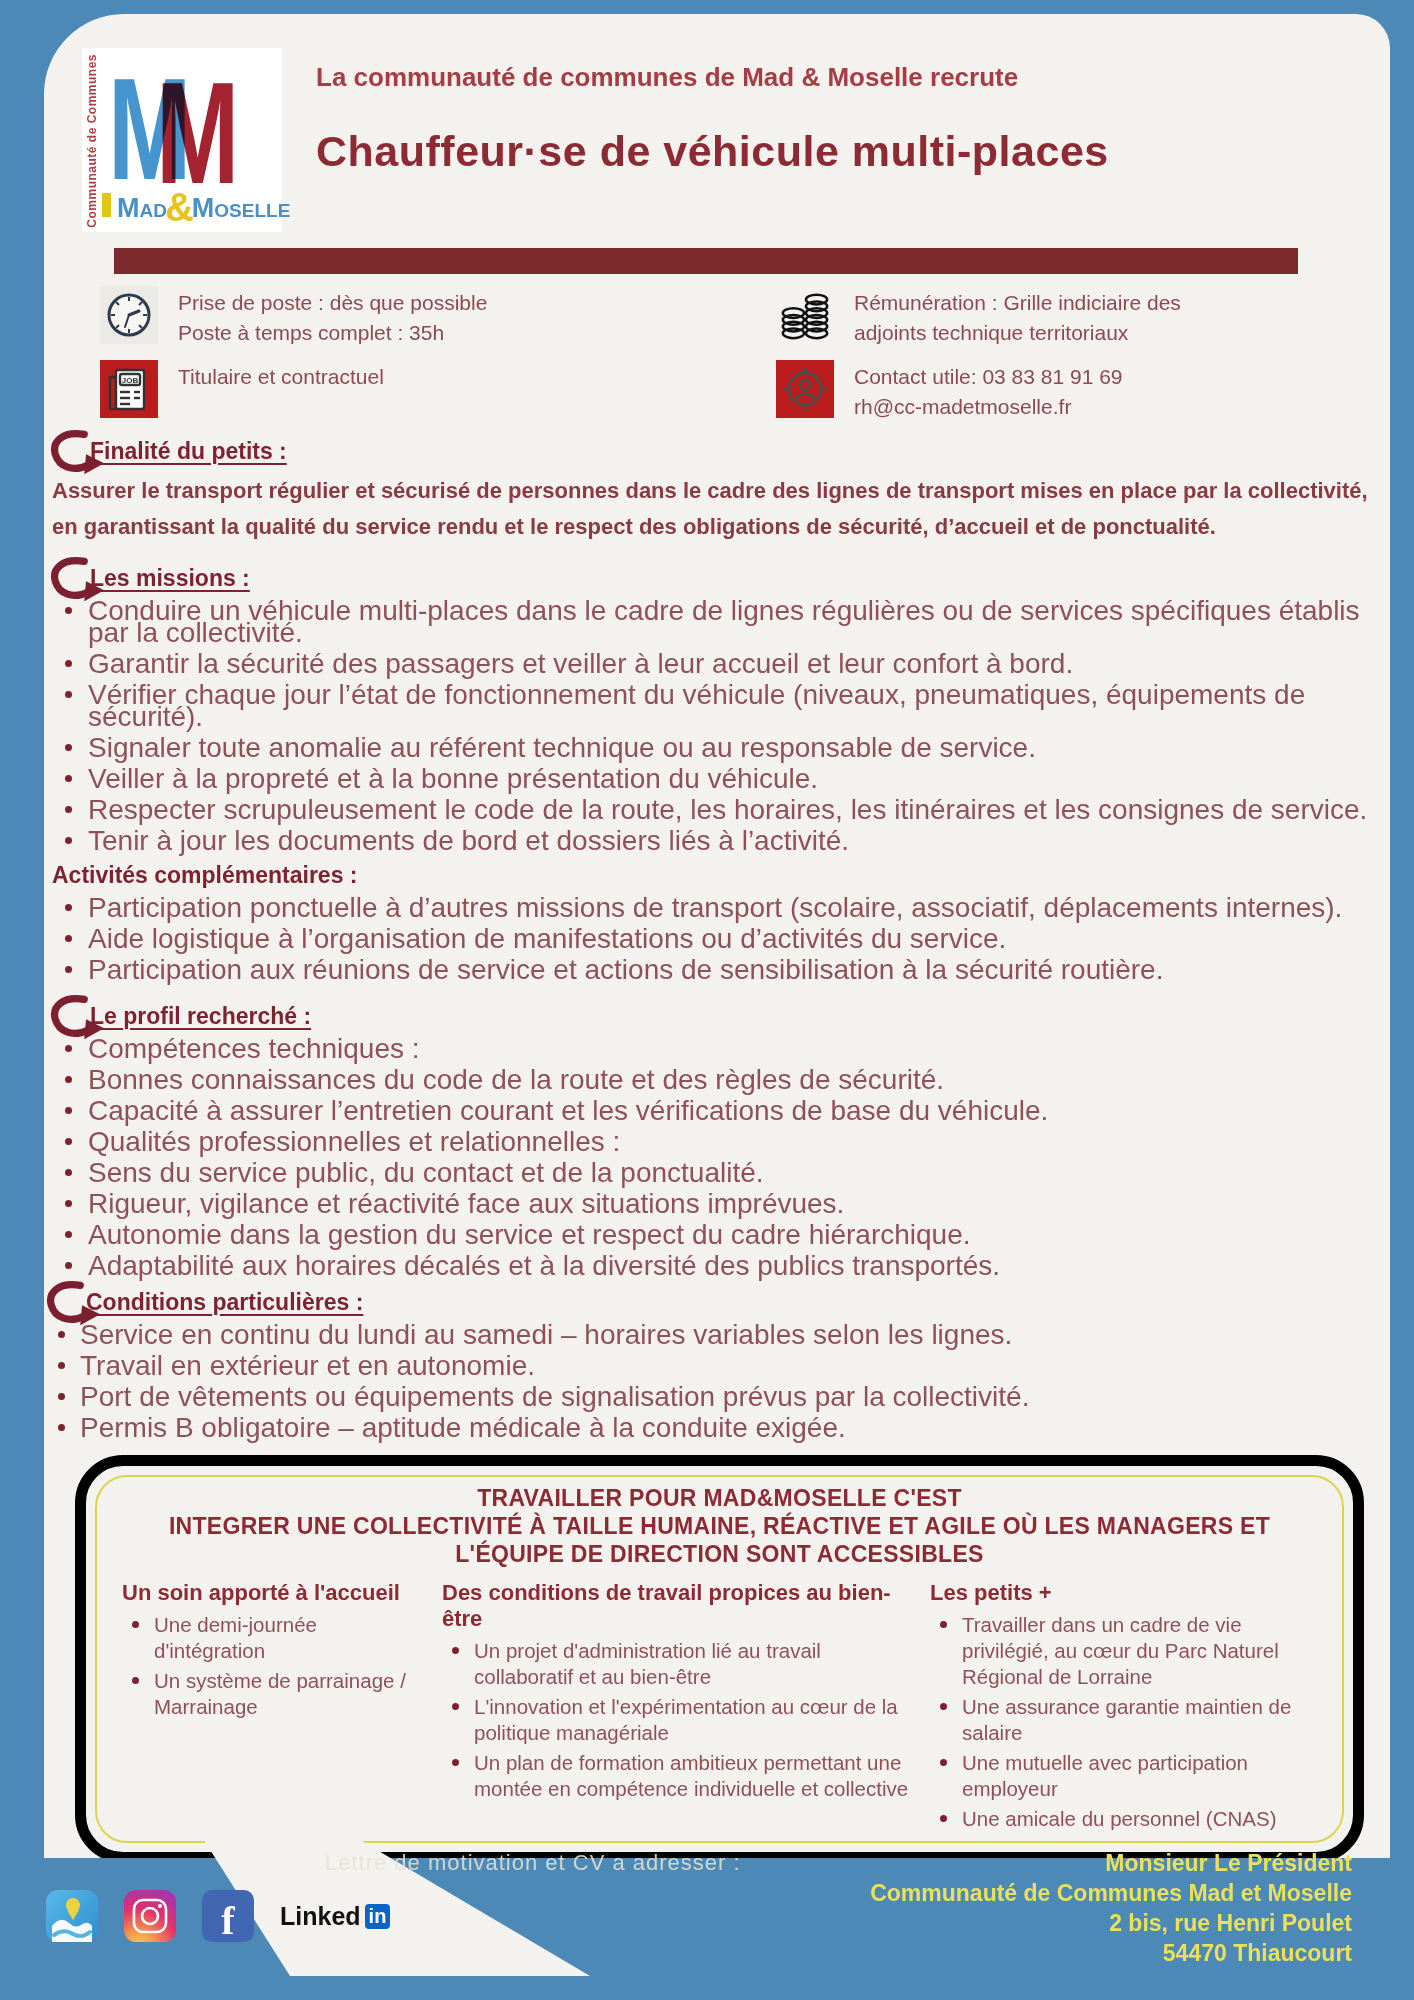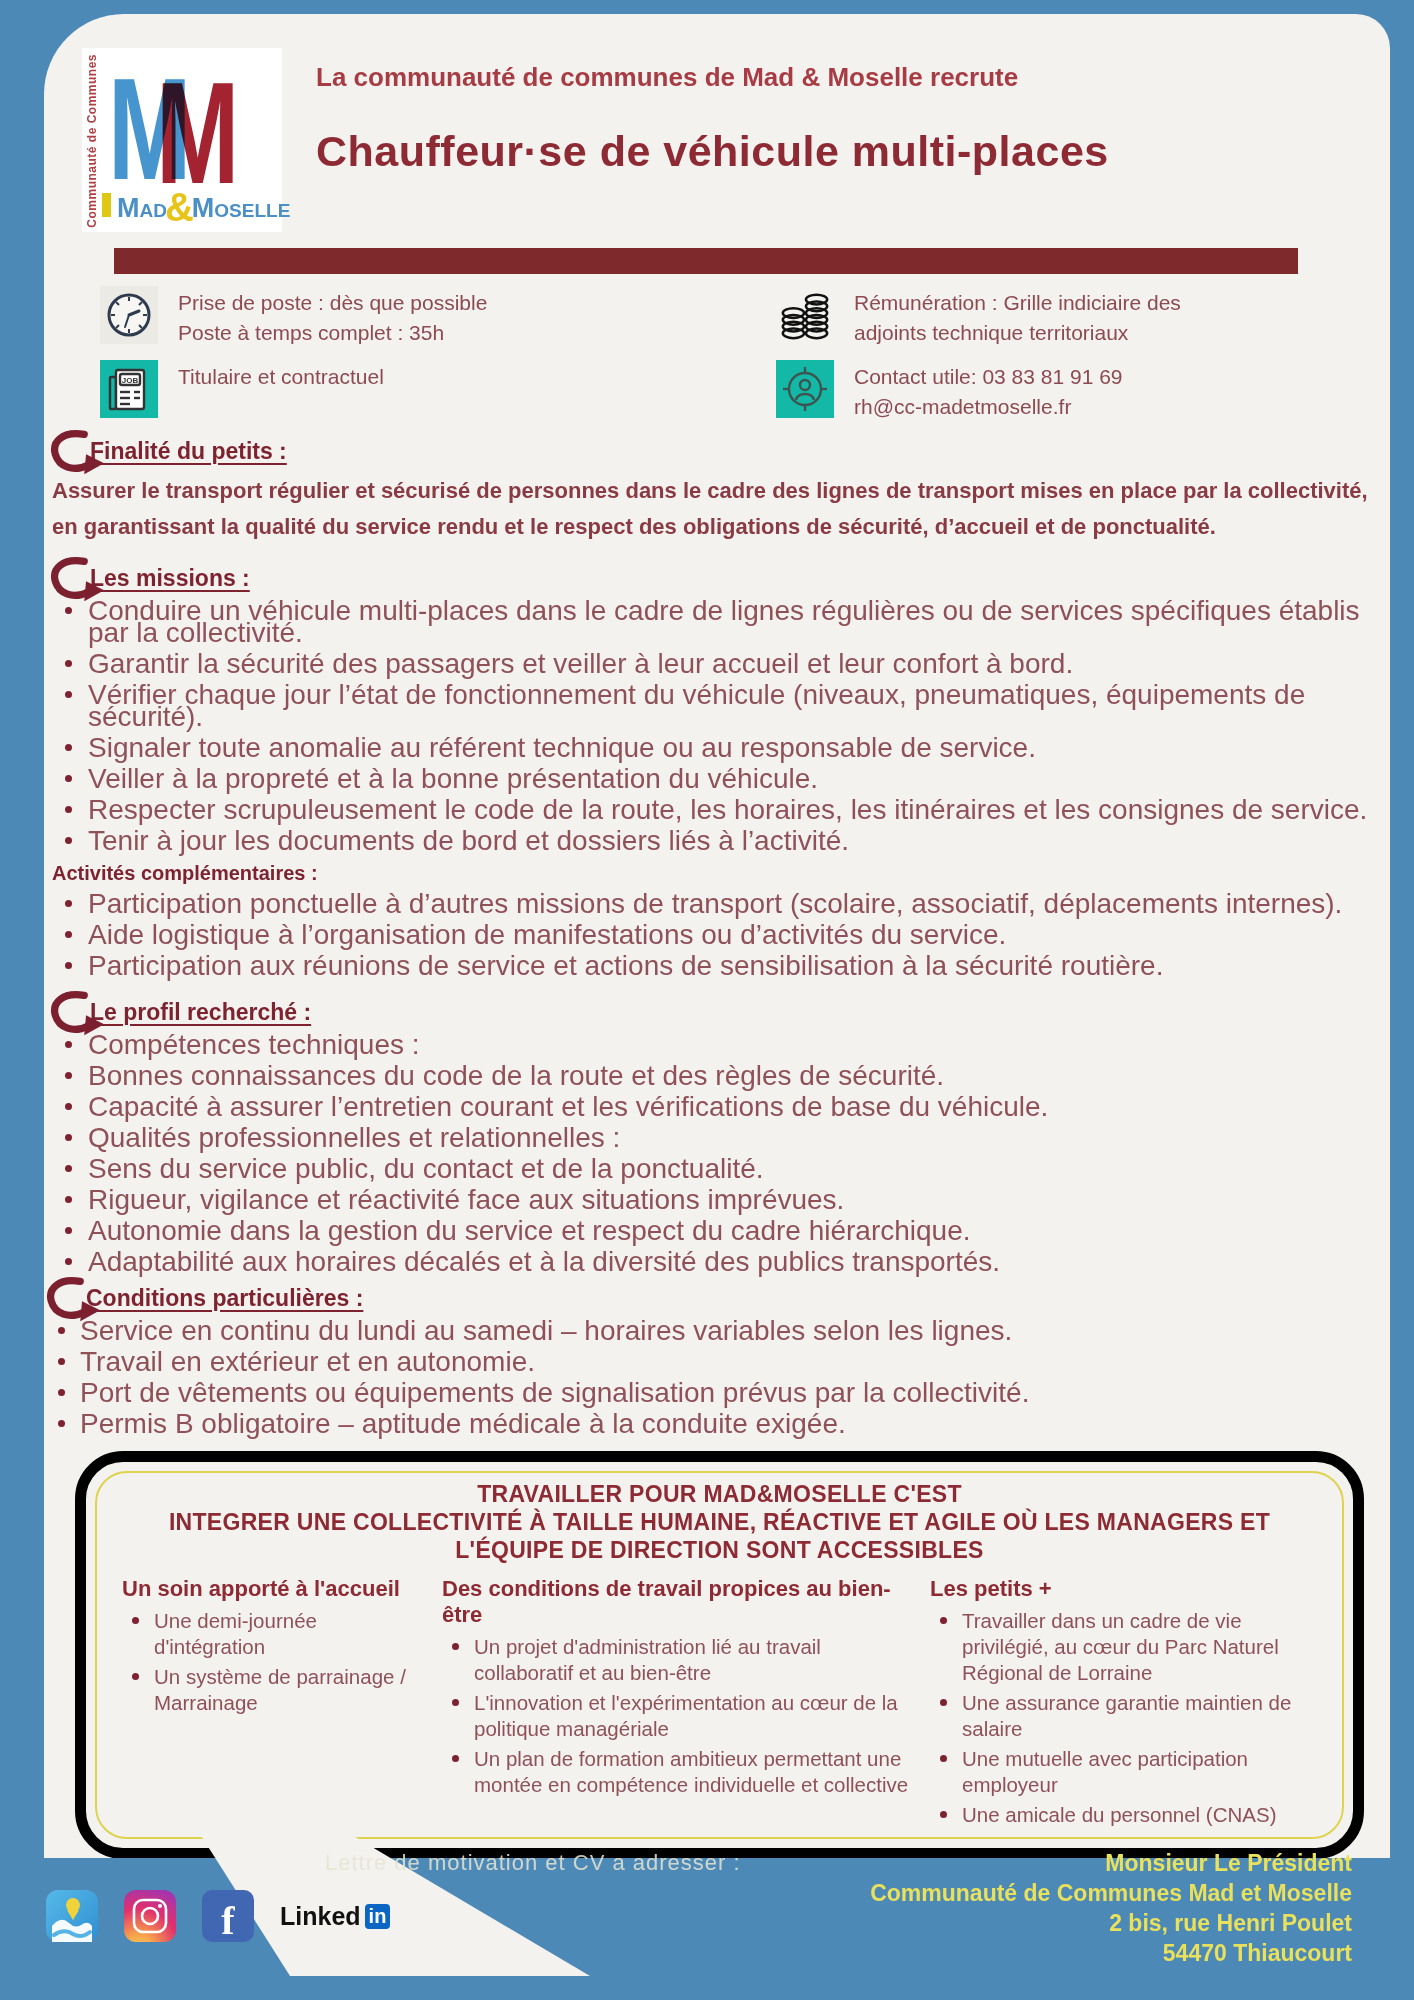--- a/index.html
+++ b/index.html
@@ -29,29 +29,29 @@
   .job-title { margin-top:34px; font-size:43px; font-weight:bold; color:#8e2a33; letter-spacing:.5px; }
 
   .maroon-bar { height:26px; background:#7e2a2c; margin:16px 92px 0 70px; }
 
   
   .info-grid { display:grid; grid-template-columns:660px 1fr; column-gap:16px; row-gap:12px;
                margin:12px 30px 0 56px; }
   .info-item { display:flex; align-items:flex-start; gap:20px; }
   .info-icon { width:58px; height:58px; flex:0 0 auto; display:flex; align-items:center; justify-content:center; }
   .bg-soft { background:#eceae5; }
-  .bg-white { background:#14b8a6; }
+  .bg-white { background:#b91c1c; }
   .info-text { font-size:21px; line-height:30px; color:#8d4a50; padding-top:2px; }
 
   
   .section-head { position:relative; margin:16px 0 4px 46px; font-size:23px; font-weight:bold;
                   color:#7e2230; text-decoration:underline; text-underline-offset:4px; width:fit-content; }
   .arrow { position:absolute; left:-42px; top:-9px; width:58px; height:47px; }
   .para { margin:8px 16px 0 8px; font-size:22px; font-weight:bold; line-height:36px; color:#8a3a43; }
-  .plain-head { margin:10px 0 4px 8px; font-size:20px; font-weight:bold; color:#7e2230; }
+  .plain-head { margin:10px 0 4px 8px; font-size:23px; font-weight:bold; color:#7e2230; }
   ul.bullets { list-style:none; margin:8px 18px 0 8px; }
   ul.bullets li { position:relative; padding-left:36px; margin-bottom:9px;
                   font-size:28px; line-height:22px; color:#8f5157; }
   ul.bullets li::before { content:""; position:absolute; left:13px; top:7px; width:7px; height:7px;
                           border-radius:50%; background:#7e2230; }
   ul.cond li { padding-left:28px; }
   ul.cond li::before { left:6px; }
 
   
   .benefits { position:relative; margin:16px 26px 0 31px; border:11px solid #000000;

